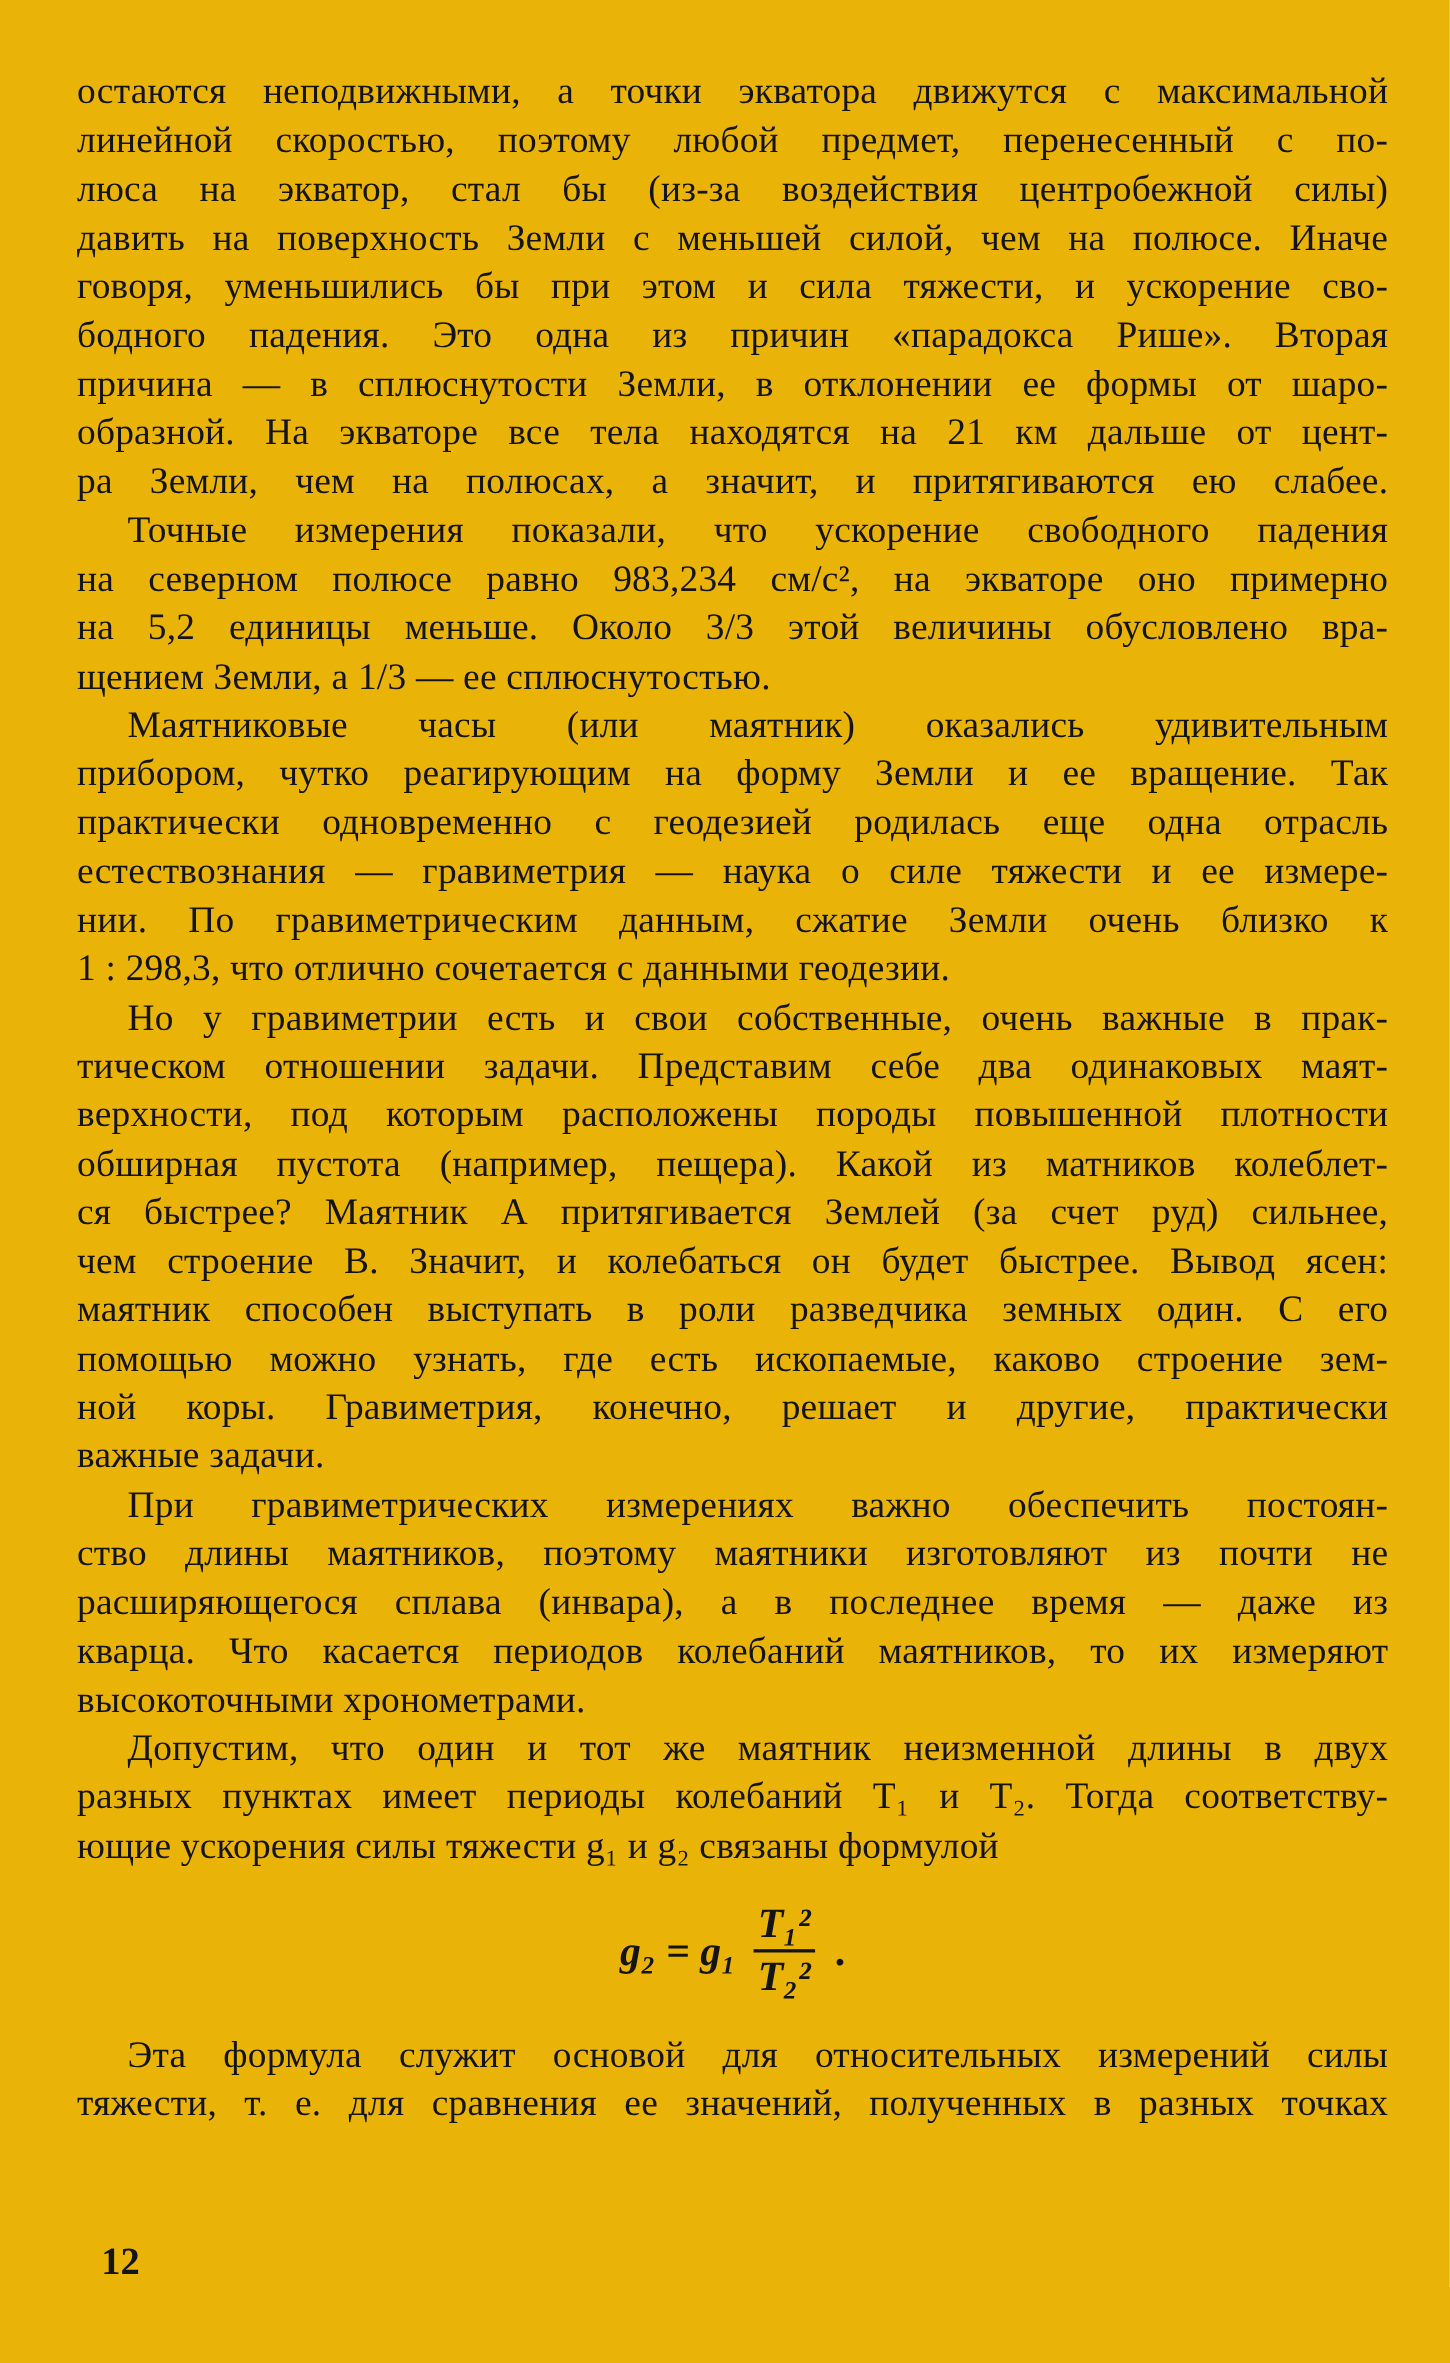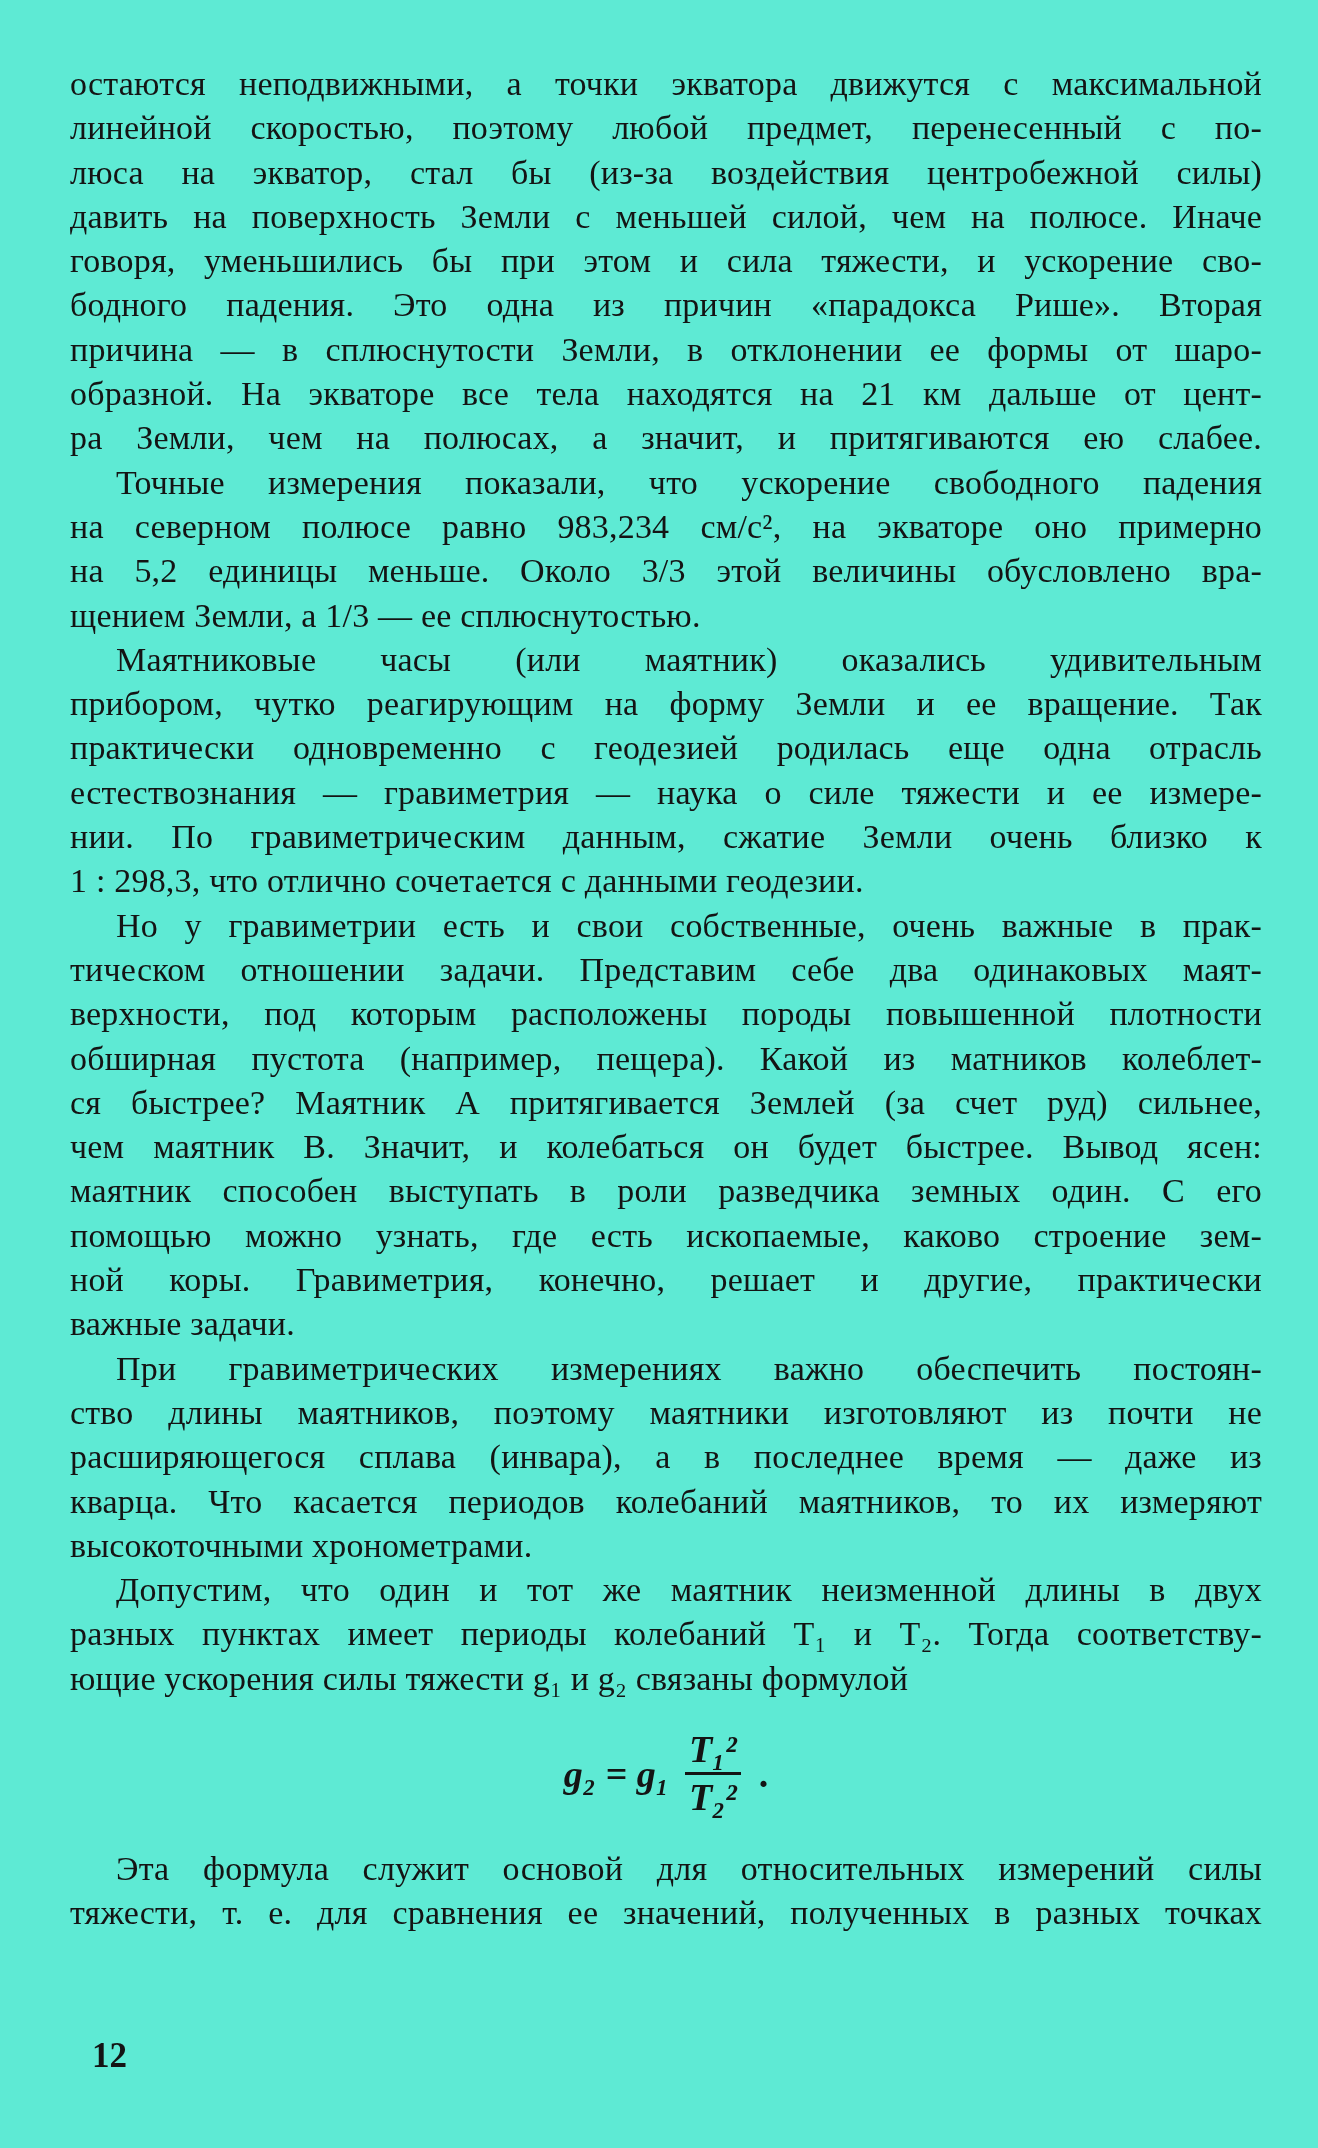--- a/index.html
+++ b/index.html
@@ -1,20 +1,20 @@
 <!DOCTYPE html>
 <html><head>
 <meta charset="utf-8">
 <style>
   html, body { margin: 0; padding: 0; background: #e8e8e6; }
   .page {
     position: relative;
     width: 1318px;
     height: 2148px;
-    background: #5eead4;
+    background: #eab308;
     color: #141414;
     font-family: "Liberation Serif", "DejaVu Serif", serif;
     overflow: hidden;
   }
   .text-block {
     position: absolute;
     left: 70px;
     top: 62px;
     width: 1192px;
     font-size: 34px;
@@ -89,21 +89,21 @@
     <div class="line">прибором, чутко реагирующим на форму Земли и ее вращение. Так</div>
     <div class="line">практически одновременно с геодезией родилась еще одна отрасль</div>
     <div class="line">естествознания — гравиметрия — наука о силе тяжести и ее измере-</div>
     <div class="line">нии. По гравиметрическим данным, сжатие Земли очень близко к</div>
     <div class="line last">1 : 298,3, что отлично сочетается с данными геодезии.</div>
     <div class="line indent">Но у гравиметрии есть и свои собственные, очень важные в прак-</div>
     <div class="line">тическом отношении задачи. Представим себе два одинаковых маят-</div>
     <div class="line">верхности, под которым расположены породы повышенной плотности</div>
     <div class="line">обширная пустота (например, пещера). Какой из матников колеблет-</div>
     <div class="line">ся быстрее? Маятник А притягивается Землей (за счет руд) сильнее,</div>
-    <div class="line">чем маятник В. Значит, и колебаться он будет быстрее. Вывод ясен:</div>
+    <div class="line">чем строение В. Значит, и колебаться он будет быстрее. Вывод ясен:</div>
     <div class="line">маятник способен выступать в роли разведчика земных один. С его</div>
     <div class="line">помощью можно узнать, где есть ископаемые, каково строение зем-</div>
     <div class="line">ной коры. Гравиметрия, конечно, решает и другие, практически</div>
     <div class="line last">важные задачи.</div>
     <div class="line indent">При гравиметрических измерениях важно обеспечить постоян-</div>
     <div class="line">ство длины маятников, поэтому маятники изготовляют из почти не</div>
     <div class="line">расширяющегося сплава (инвара), а в последнее время — даже из</div>
     <div class="line">кварца. Что касается периодов колебаний маятников, то их измеряют</div>
     <div class="line last">высокоточными хронометрами.</div>
     <div class="line indent">Допустим, что один и тот же маятник неизменной длины в двух</div>

